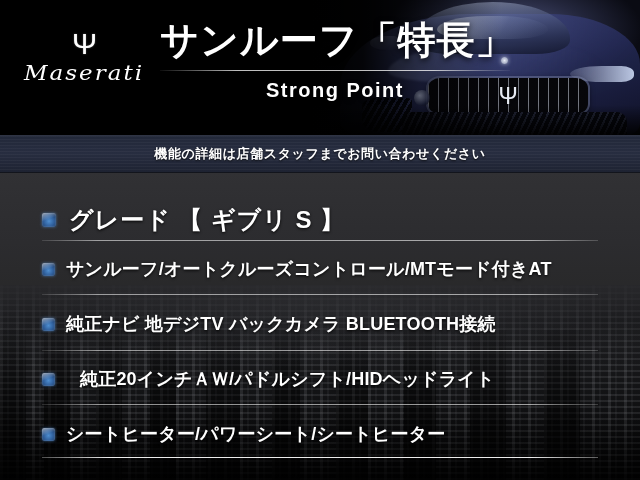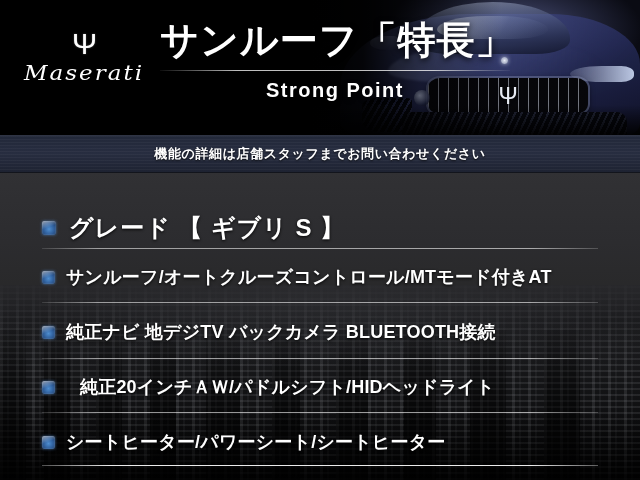--- a/index.html
+++ b/index.html
@@ -256,21 +256,21 @@
   }
   .city .vignette{
     position:absolute; inset:0;
     background:
       linear-gradient(180deg, rgba(40,40,43,.92) 0%, rgba(25,25,28,.45) 18%, rgba(0,0,0,0) 42%),
       linear-gradient(0deg, rgba(0,0,0,.85) 0%, rgba(0,0,0,0) 35%);
   }
 
   
   .list{
-    position:absolute; left:0; top:16px; width:640px; height:253px;
+    position:absolute; left:0; top:8px; width:640px; height:253px;
   }
   .feature-row{
     position:absolute; left:42px; width:556px;
     display:flex; align-items:center;
   }
   .bullet{
     flex:0 0 auto;
     width:13px; height:13px;
     margin-right:11px;
     border-radius:2px;

